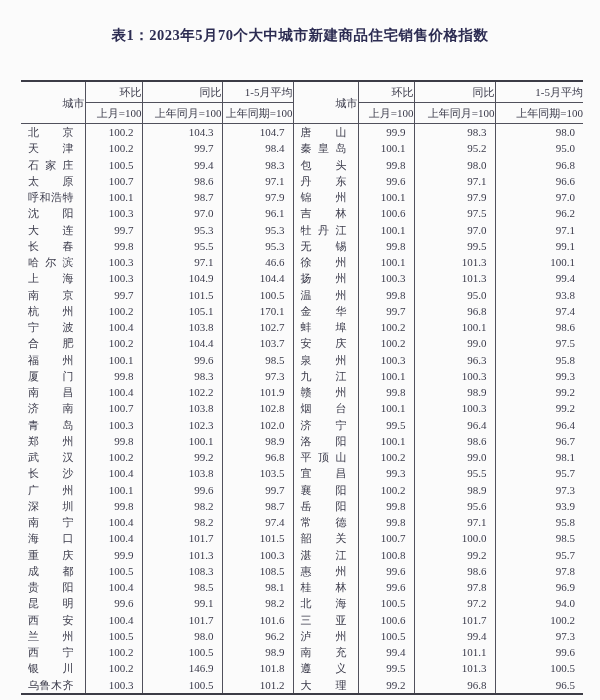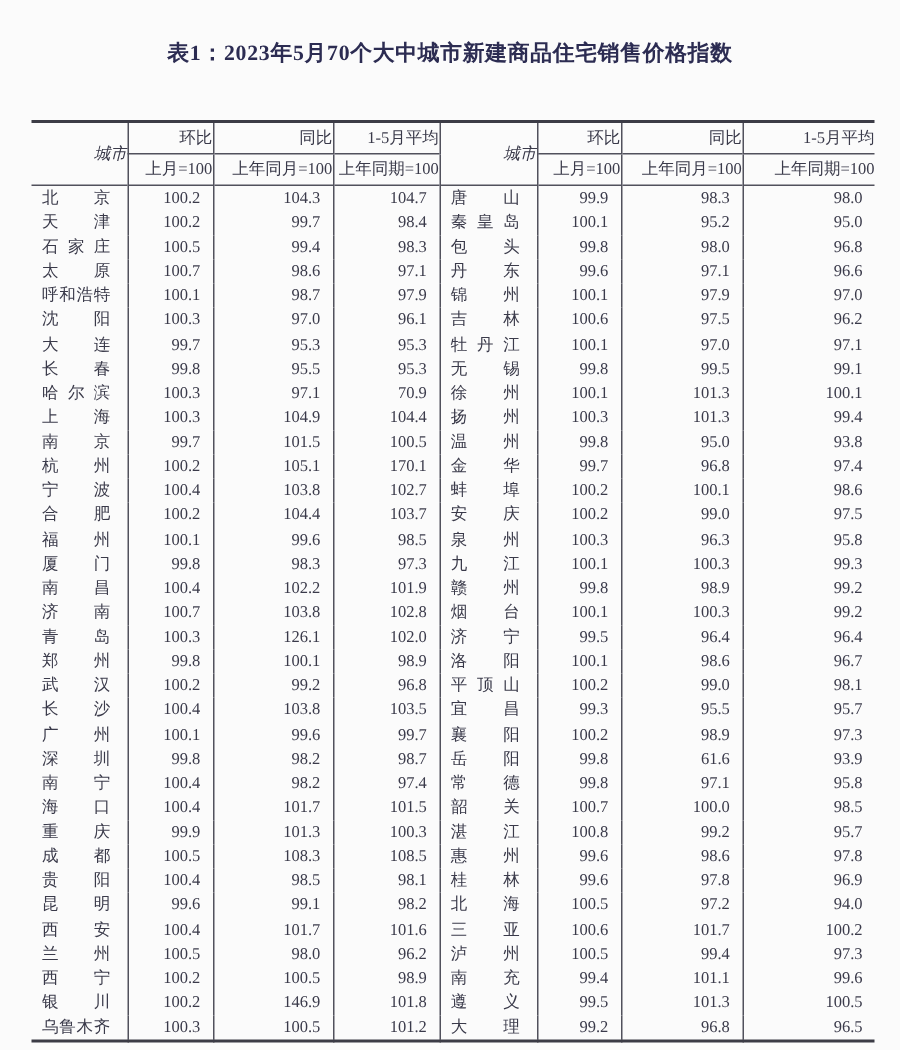--- a/index.html
+++ b/index.html
@@ -55,21 +55,21 @@
   table.price-table tr > *:first-child { border-left: none; }
   table.price-table tr > *:last-child  { border-right: none; }
 
   thead th {
     text-align: right;
     height: 20px;
     line-height: 20px;
     color: #3a3a4a;
   }
   thead tr.sub th { border-top: 1px solid #51515c; }
-  thead th.city-head { border-top: none; font-style: italic; }
+  thead th.city-head { border-top: none; }
   thead { border-bottom: 1px solid #51515c; }
 
   tbody td {
     height: 16.25px;
     line-height: 16.25px;
   }
   tbody td.city {
     text-align: justify;
     text-align-last: justify;
     text-justify: inter-character;
@@ -196,21 +196,21 @@
           <td class="num">95.3</td>
           <td class="city">无锡</td>
           <td class="num">99.8</td>
           <td class="num">99.5</td>
           <td class="num">99.1</td>
         </tr>
         <tr>
           <td class="city">哈尔滨</td>
           <td class="num">100.3</td>
           <td class="num">97.1</td>
-          <td class="num">70.9</td>
+          <td class="num">46.6</td>
           <td class="city">徐州</td>
           <td class="num">100.1</td>
           <td class="num">101.3</td>
           <td class="num">100.1</td>
         </tr>
         <tr>
           <td class="city">上海</td>
           <td class="num">100.3</td>
           <td class="num">104.9</td>
           <td class="num">104.4</td>
@@ -295,21 +295,21 @@
           <td class="num">103.8</td>
           <td class="num">102.8</td>
           <td class="city">烟台</td>
           <td class="num">100.1</td>
           <td class="num">100.3</td>
           <td class="num">99.2</td>
         </tr>
         <tr>
           <td class="city">青岛</td>
           <td class="num">100.3</td>
-          <td class="num">126.1</td>
+          <td class="num">102.3</td>
           <td class="num">102.0</td>
           <td class="city">济宁</td>
           <td class="num">99.5</td>
           <td class="num">96.4</td>
           <td class="num">96.4</td>
         </tr>
         <tr>
           <td class="city">郑州</td>
           <td class="num">99.8</td>
           <td class="num">100.1</td>
@@ -349,21 +349,21 @@
           <td class="num">98.9</td>
           <td class="num">97.3</td>
         </tr>
         <tr>
           <td class="city">深圳</td>
           <td class="num">99.8</td>
           <td class="num">98.2</td>
           <td class="num">98.7</td>
           <td class="city">岳阳</td>
           <td class="num">99.8</td>
-          <td class="num">61.6</td>
+          <td class="num">95.6</td>
           <td class="num">93.9</td>
         </tr>
         <tr>
           <td class="city">南宁</td>
           <td class="num">100.4</td>
           <td class="num">98.2</td>
           <td class="num">97.4</td>
           <td class="city">常德</td>
           <td class="num">99.8</td>
           <td class="num">97.1</td>

